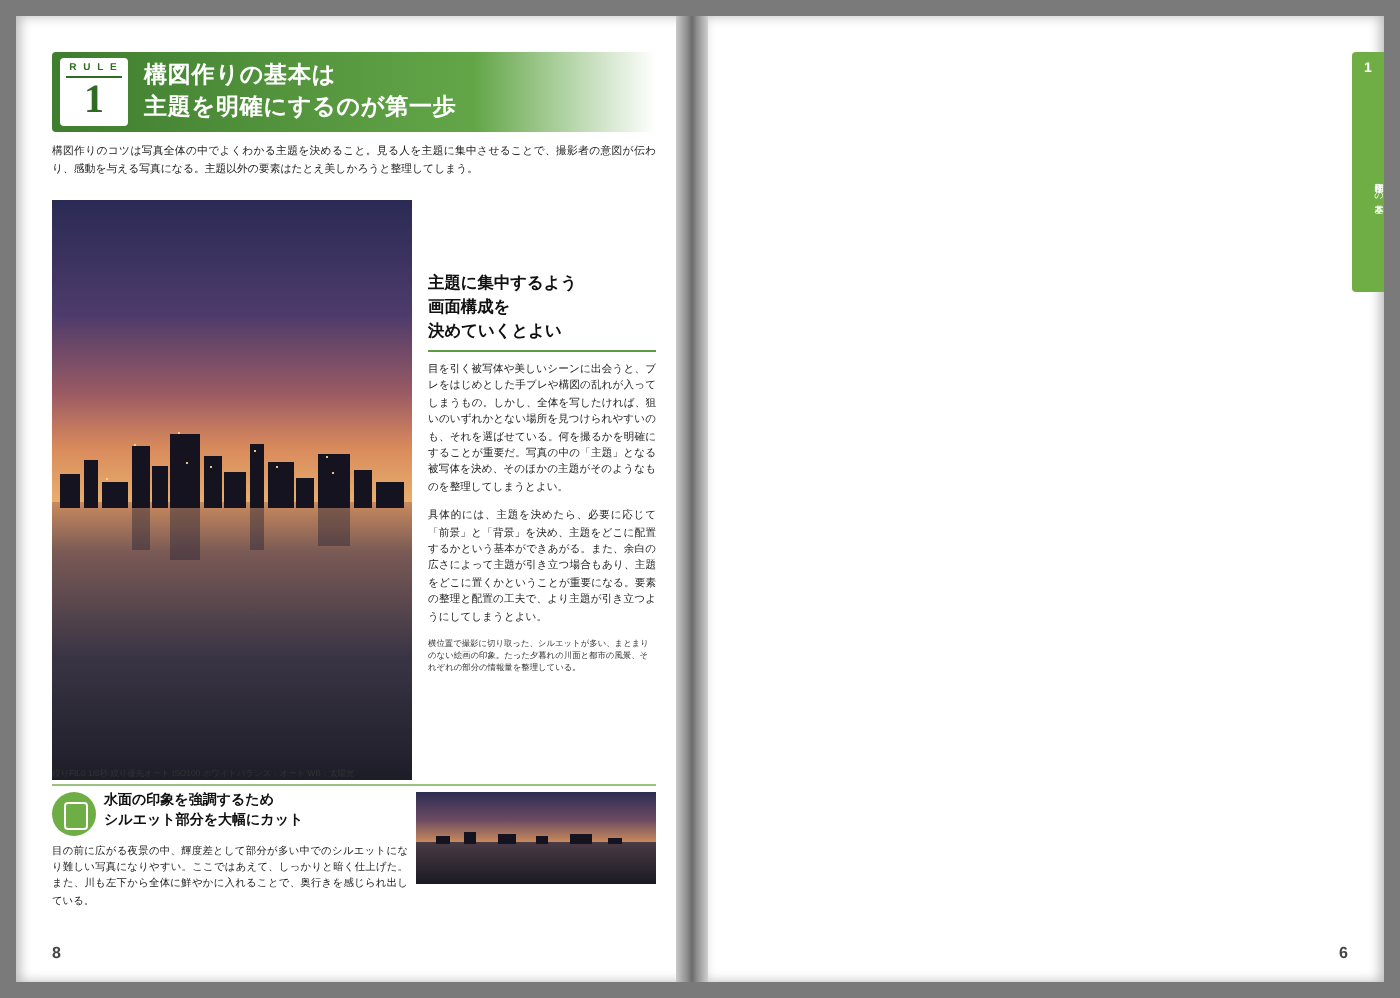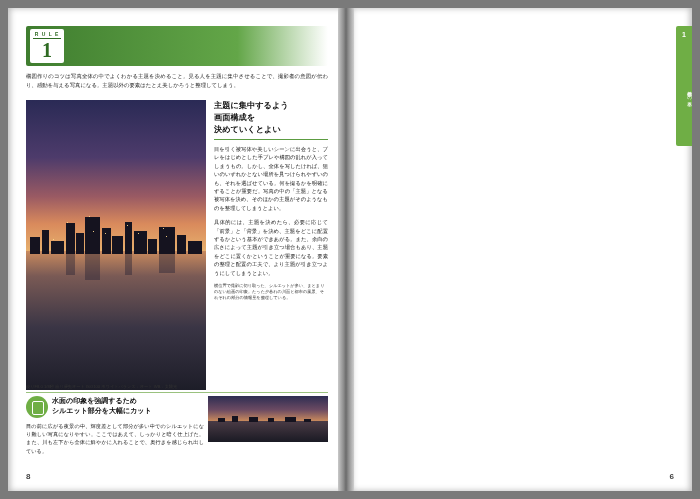--- a/index.html
+++ b/index.html
@@ -50,21 +50,21 @@
     position:absolute;left:18px;top:64px;width:302px;
     font-size:5.4px;line-height:8.6px;text-align:justify;
   }
 
   
   .col-text{
     position:absolute;left:206px;top:92px;width:114px;
   }
   .col-head{
     font-size:8.2px;font-weight:bold;line-height:12px;color:#111;
-    border-bottom:1.4px solid #5c9c41;padding-bottom:3px;margin-bottom:5px;
+    border-bottom:1.4px solid #5c9c41;padding-bottom:3px;margin-bottom:5px;margin-top:36px;
   }
   .col-body p{margin:0 0 6px 0;font-size:5.3px;line-height:8.4px;text-align:justify;}
 
   .photo{
     position:absolute;background:#2b2f3a;overflow:hidden;
   }
   .cap{
     position:absolute;font-size:4.2px;line-height:6px;color:#333;
   }
 
@@ -135,20 +135,22 @@
 
 <div class="spread">
 
   <div class="page left">
 
     <div class="rule-head">
       <div class="rule-badge">
         <span class="lbl">R U L E</span>
         <span class="num">1</span>
       </div>
+      <div class="rule-title" style="white-space:pre-line;">構図作りの基本は
+主題を明確にするのが第一歩</div>
     </div>
 
     <div class="lead">構図作りのコツは写真全体の中でよくわかる主題を決めること。見る人を主題に集中させることで、撮影者の意図が伝わり、感動を与える写真になる。主題以外の要素は​たとえ美しかろうと整理してしまう。</div>
 
     <div class="photo ph-main">
       <div class="sky"></div>
       <div class="water"></div>
       <div class="skyline">
         <i style="left:2%;width:6%;height:38%"></i>
           <i style="left:9%;width:4%;height:55%"></i>

